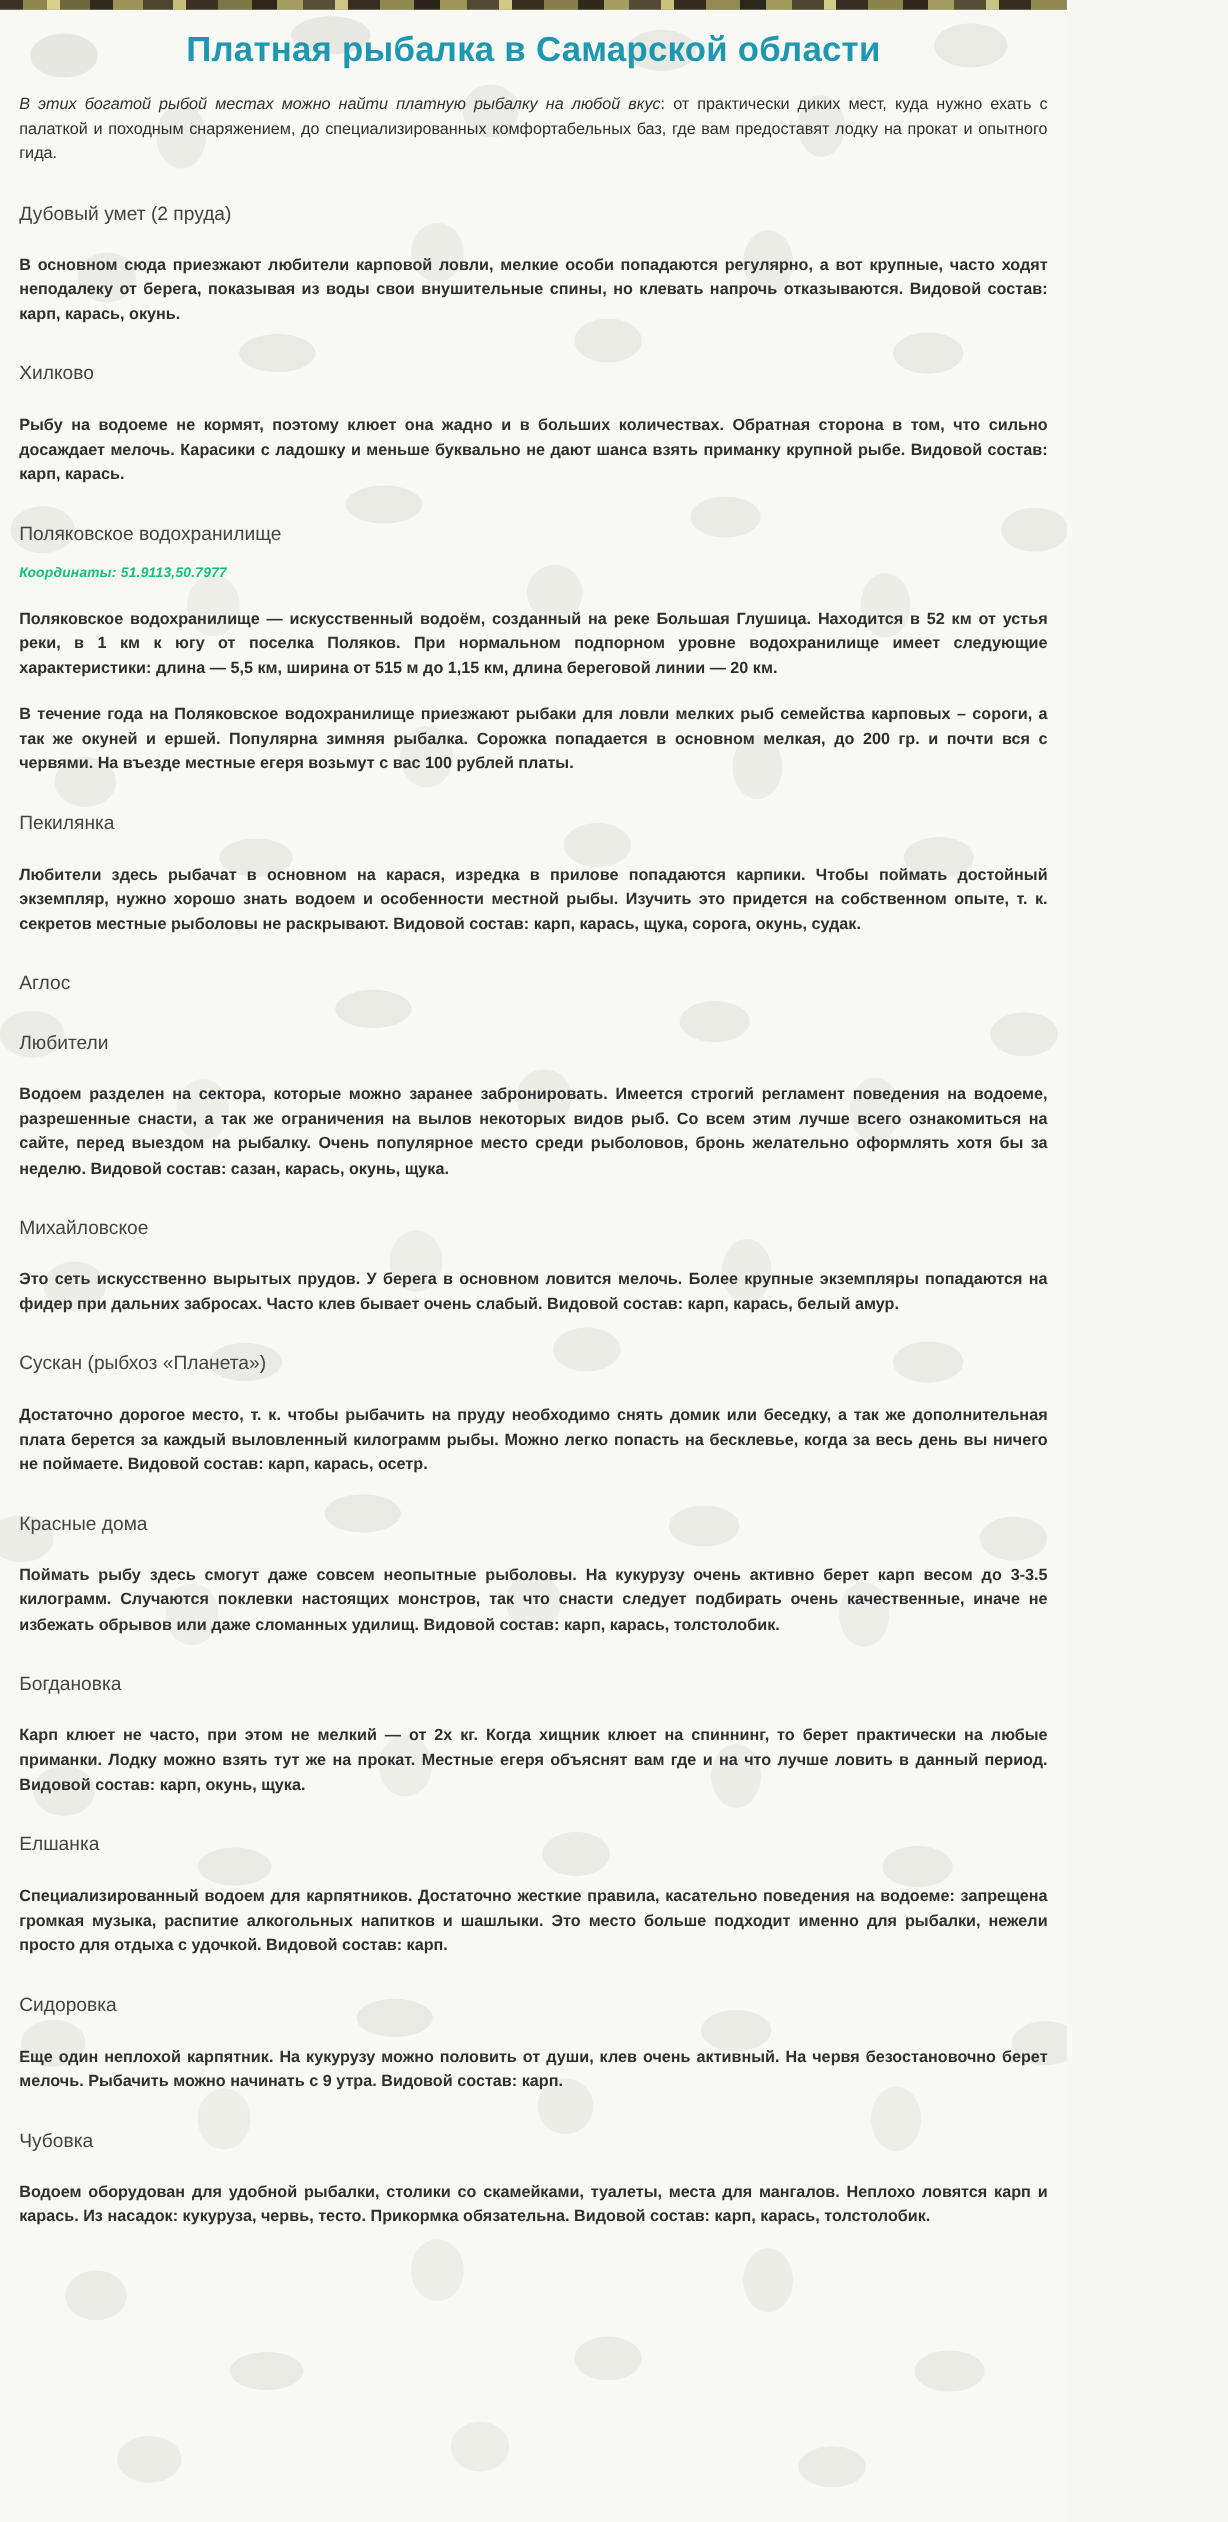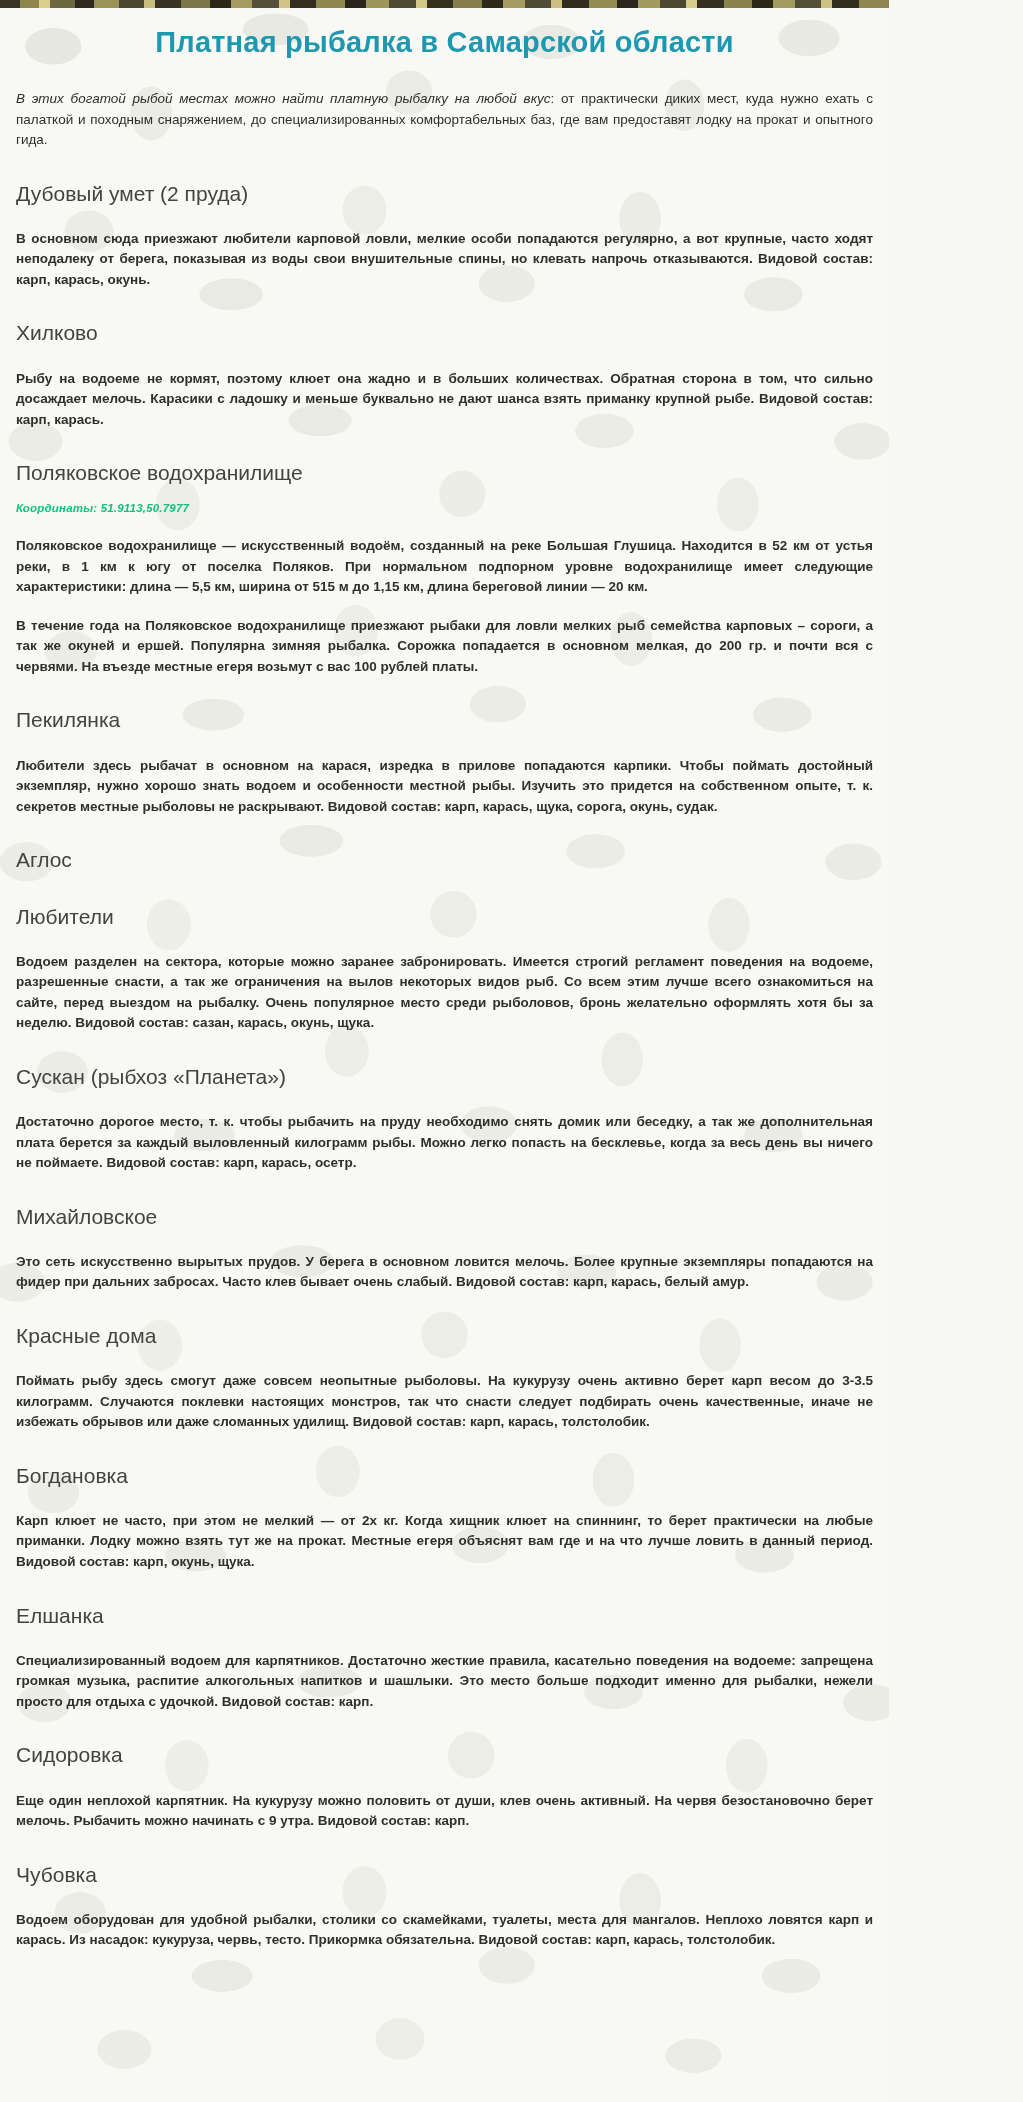--- a/index.html
+++ b/index.html
@@ -124,33 +124,33 @@
     padding: 18px 0 14px 0;
     text-align: center;
     font-size: 29px;
     font-weight: bold;
     letter-spacing: .2px;
     color: #1e97b0;
     font-family: "Liberation Sans", sans-serif;
   }
 
   p.intro {
-    margin: 16px 0 8px 0;
+    margin: 4px 0 8px 0;
     font-size: 13.5px;
     line-height: 1.52;
     text-align: justify;
     color: #2f2f2f;
   }
   p.intro .lead {
     font-style: italic;
   }
 
   h2.section-title {
     margin: 30px 0 0 0;
-    font-size: 21px;
+    font-size: 16px;
     font-weight: normal;
     color: #434343;
     line-height: 1.25;
   }
 
   p.coords {
     margin: 16px 0 0 0;
     font-size: 11.5px;
     font-style: italic;
     font-weight: bold;
@@ -203,28 +203,28 @@
           <p class="body-text">Любители здесь рыбачат в основном на карася, изредка в прилове попадаются карпики. Чтобы поймать достойный экземпляр, нужно хорошо знать водоем и особенности местной рыбы. Изучить это придется на собственном опыте, т. к. секретов местные рыболовы не раскрывают. Видовой состав: карп, карась, щука, сорога, окунь, судак.</p>
         </div>
         <div class="section">
           <h2 class="section-title">Аглос</h2>
         </div>
         <div class="section">
           <h2 class="section-title">Любители</h2>
           <p class="body-text">Водоем разделен на сектора, которые можно заранее забронировать. Имеется строгий регламент поведения на водоеме, разрешенные снасти, а так же ограничения на вылов некоторых видов рыб. Со всем этим лучше всего ознакомиться на сайте, перед выездом на рыбалку. Очень популярное место среди рыболовов, бронь желательно оформлять хотя бы за неделю. Видовой состав: сазан, карась, окунь, щука.</p>
         </div>
         <div class="section">
+          <h2 class="section-title">Михайловское</h2>
+          <p class="body-text">Это сеть искусственно вырытых прудов. У берега в основном ловится мелочь. Более крупные экземпляры попадаются на фидер при дальних забросах. Часто клев бывает очень слабый. Видовой состав: карп, карась, белый амур.</p>
+        </div>
+        <div class="section">
           <h2 class="section-title">Сускан (рыбхоз «Планета»)</h2>
           <p class="body-text">Достаточно дорогое место, т. к. чтобы рыбачить на пруду необходимо снять домик или беседку, а так же дополнительная плата берется за каждый выловленный килограмм рыбы. Можно легко попасть на бесклевье, когда за весь день вы ничего не поймаете. Видовой состав: карп, карась, осетр.</p>
         </div>
         <div class="section">
-          <h2 class="section-title">Михайловское</h2>
-          <p class="body-text">Это сеть искусственно вырытых прудов. У берега в основном ловится мелочь. Более крупные экземпляры попадаются на фидер при дальних забросах. Часто клев бывает очень слабый. Видовой состав: карп, карась, белый амур.</p>
-        </div>
-        <div class="section">
           <h2 class="section-title">Красные дома</h2>
           <p class="body-text">Поймать рыбу здесь смогут даже совсем неопытные рыболовы. На кукурузу очень активно берет карп весом до 3-3.5 килограмм. Случаются поклевки настоящих монстров, так что снасти следует подбирать очень качественные, иначе не избежать обрывов или даже сломанных удилищ. Видовой состав: карп, карась, толстолобик.</p>
         </div>
         <div class="section">
           <h2 class="section-title">Богдановка</h2>
           <p class="body-text">Карп клюет не часто, при этом не мелкий — от 2х кг. Когда хищник клюет на спиннинг, то берет практически на любые приманки. Лодку можно взять тут же на прокат. Местные егеря объяснят вам где и на что лучше ловить в данный период. Видовой состав: карп, окунь, щука.</p>
         </div>
         <div class="section">
           <h2 class="section-title">Елшанка</h2>
           <p class="body-text">Специализированный водоем для карпятников. Достаточно жесткие правила, касательно поведения на водоеме: запрещена громкая музыка, распитие алкогольных напитков и шашлыки. Это место больше подходит именно для рыбалки, нежели просто для отдыха с удочкой. Видовой состав: карп.</p>

